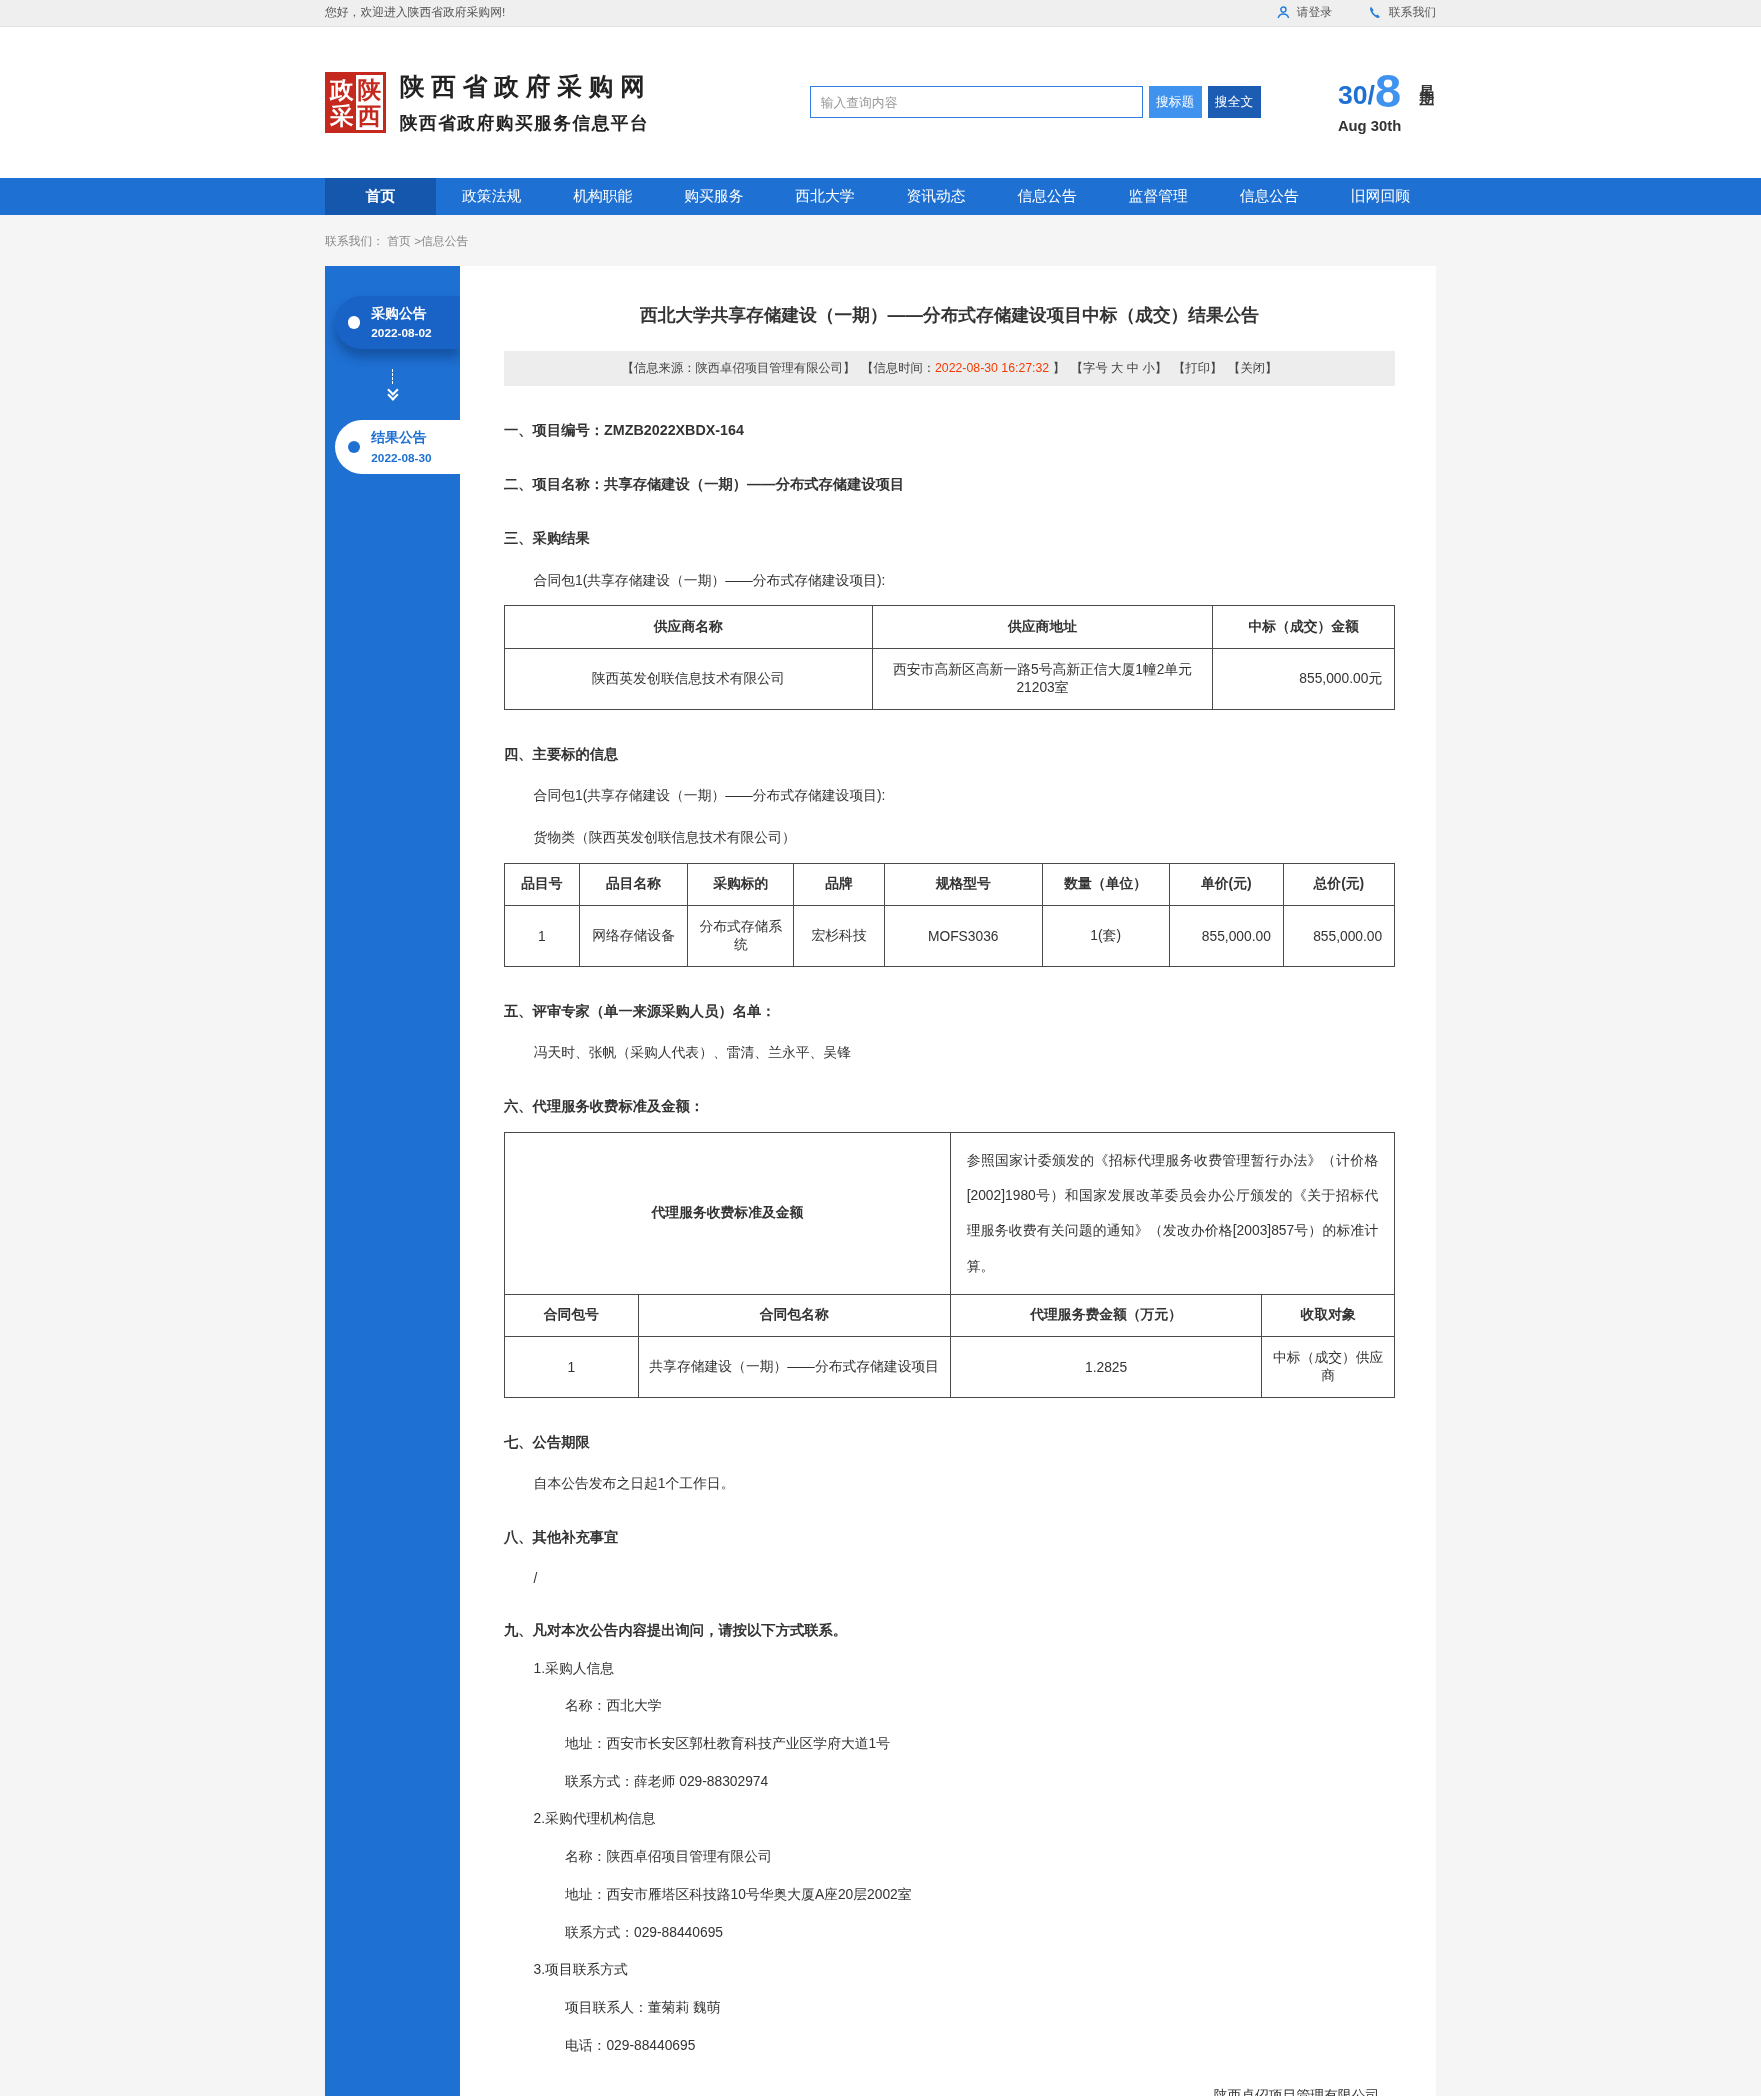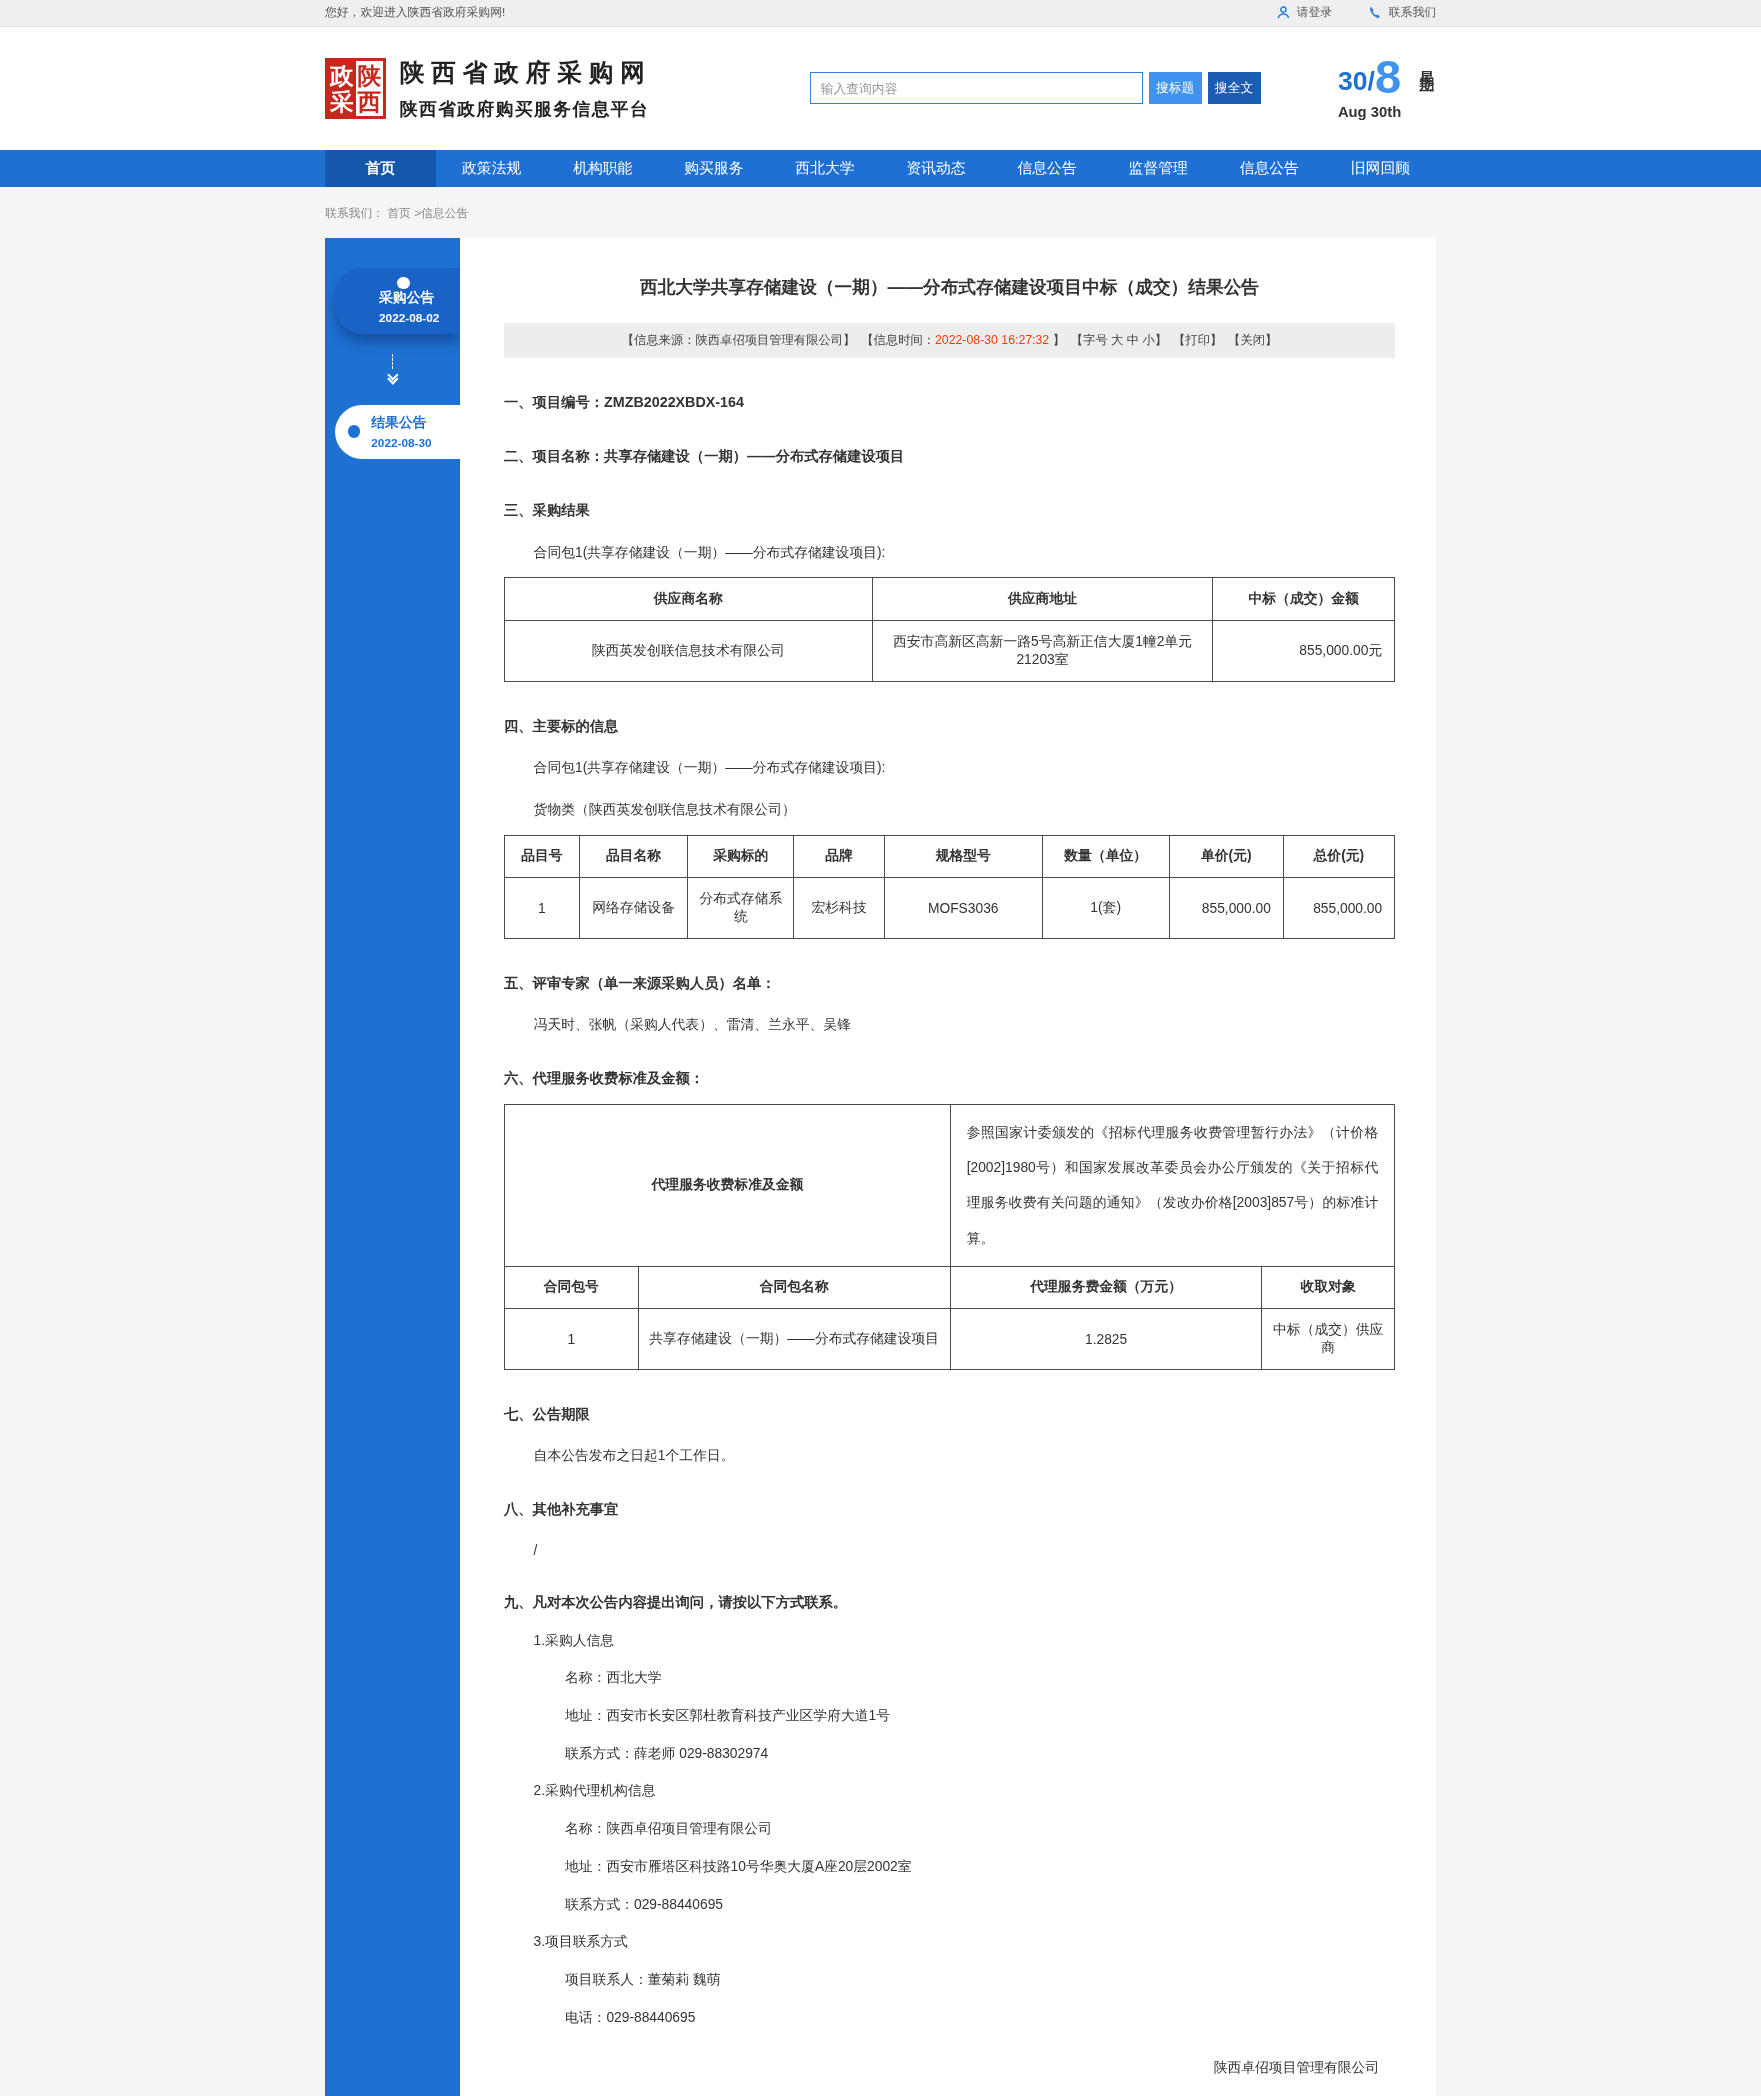--- a/index.html
+++ b/index.html
@@ -8,21 +8,21 @@
 
   
   .topbar { background:#efeff0; border-bottom:1px solid #e3e3e3; height:26.6px; }
   .topbar .container { display:flex; align-items:center; height:100%; font-size:11.8px; color:#555; }
   .topbar-right { margin-left:auto; display:flex; align-items:center; gap:36px; }
   .toplink { display:flex; align-items:center; gap:5.9px; color:#555; cursor:pointer; }
   .toplink svg { display:block; }
 
   
   .header { background:#fff; }
-  .header .container { display:flex; align-items:center; height:123px; }
+  .header .container { display:flex; align-items:center; height:151px; }
   .seal { width:61px; height:61px; border:3px solid #c5281c; display:flex; background:#fff; }
   .seal-col { width:27.6px; font-size:23.6px; font-weight:bold; line-height:1.12; text-align:center; word-break:break-all; padding-top:2px; }
   .seal-col.c1 { background:#c5281c; color:#fff; }
   .seal-col.c2 { background:#fff; color:#c5281c; }
   .site-titles { margin-left:13.8px; }
   .site-name { font-size:24.6px; font-weight:bold; color:#222; letter-spacing:6.9px; }
   .site-sub { font-size:17.7px; font-weight:bold; color:#222; letter-spacing:1.5px; margin-top:7.9px; }
   .search-area { margin-left:158px; display:flex; align-items:center; }
   .search-input { width:333px; height:31.5px; border:1px solid #2f81dd; padding:0 9.9px; font-size:12.8px; color:#333; outline:none; }
   .search-input::placeholder { color:#999; }
@@ -49,21 +49,21 @@
   .crumb a { color:#888; text-decoration:none; cursor:pointer; }
 
   
   .content { display:flex; align-items:stretch; }
   .side { width:135px; background:#1e70d3; padding-top:29.6px; flex-shrink:0; }
   .pill { display:flex; align-items:center; margin-left:9.9px; border-radius:27.6px 0 0 27.6px; padding:8.9px 0 8.9px 12.8px; cursor:pointer; }
   .pill .dot { width:12.8px; height:12.8px; border-radius:50%; flex-shrink:0; }
   .pill .ptxt { margin-left:10.8px; }
   .pill .ptitle { font-size:13.8px; font-weight:bold; }
   .pill .pdate { font-size:11.8px; font-weight:bold; margin-top:3.9px; }
-  .pill.p-blue { background:#1a63c6; color:#fff; box-shadow:0 7.9px 11.8px rgba(0,25,70,.35);flex-direction:column; }
+  .pill.p-blue { background:#1a63c6; color:#fff; box-shadow:0 7.9px 11.8px rgba(0,25,70,.35); }
   .pill.p-blue .dot { background:#fff; }
   .pill.p-white { background:#fff; color:#1e70d3; }
   .pill.p-white .dot { background:#1e70d3; }
   .tl-arrow { display:flex; flex-direction:column; align-items:center; margin:19.7px 0 21.7px; }
   .dashline { width:1px; height:14.8px; border-left:1px dashed #fff; margin-bottom:4.9px; }
   .chev { width:7.9px; height:7.9px; border-right:2px solid #fff; border-bottom:2px solid #fff; transform:rotate(45deg); margin-top:-3px; }
 
   .main { flex:1; background:#fff; padding:25.6px 41px 27.6px 44px; }
   .art-title { text-align:center; font-size:17.7px; font-weight:bold; color:#333; margin-top:11.8px; }
   .meta { background:#ededee; height:35px; display:flex; align-items:center; justify-content:center; font-size:12.3px; color:#444; margin-top:23.6px; gap:5.9px; }

